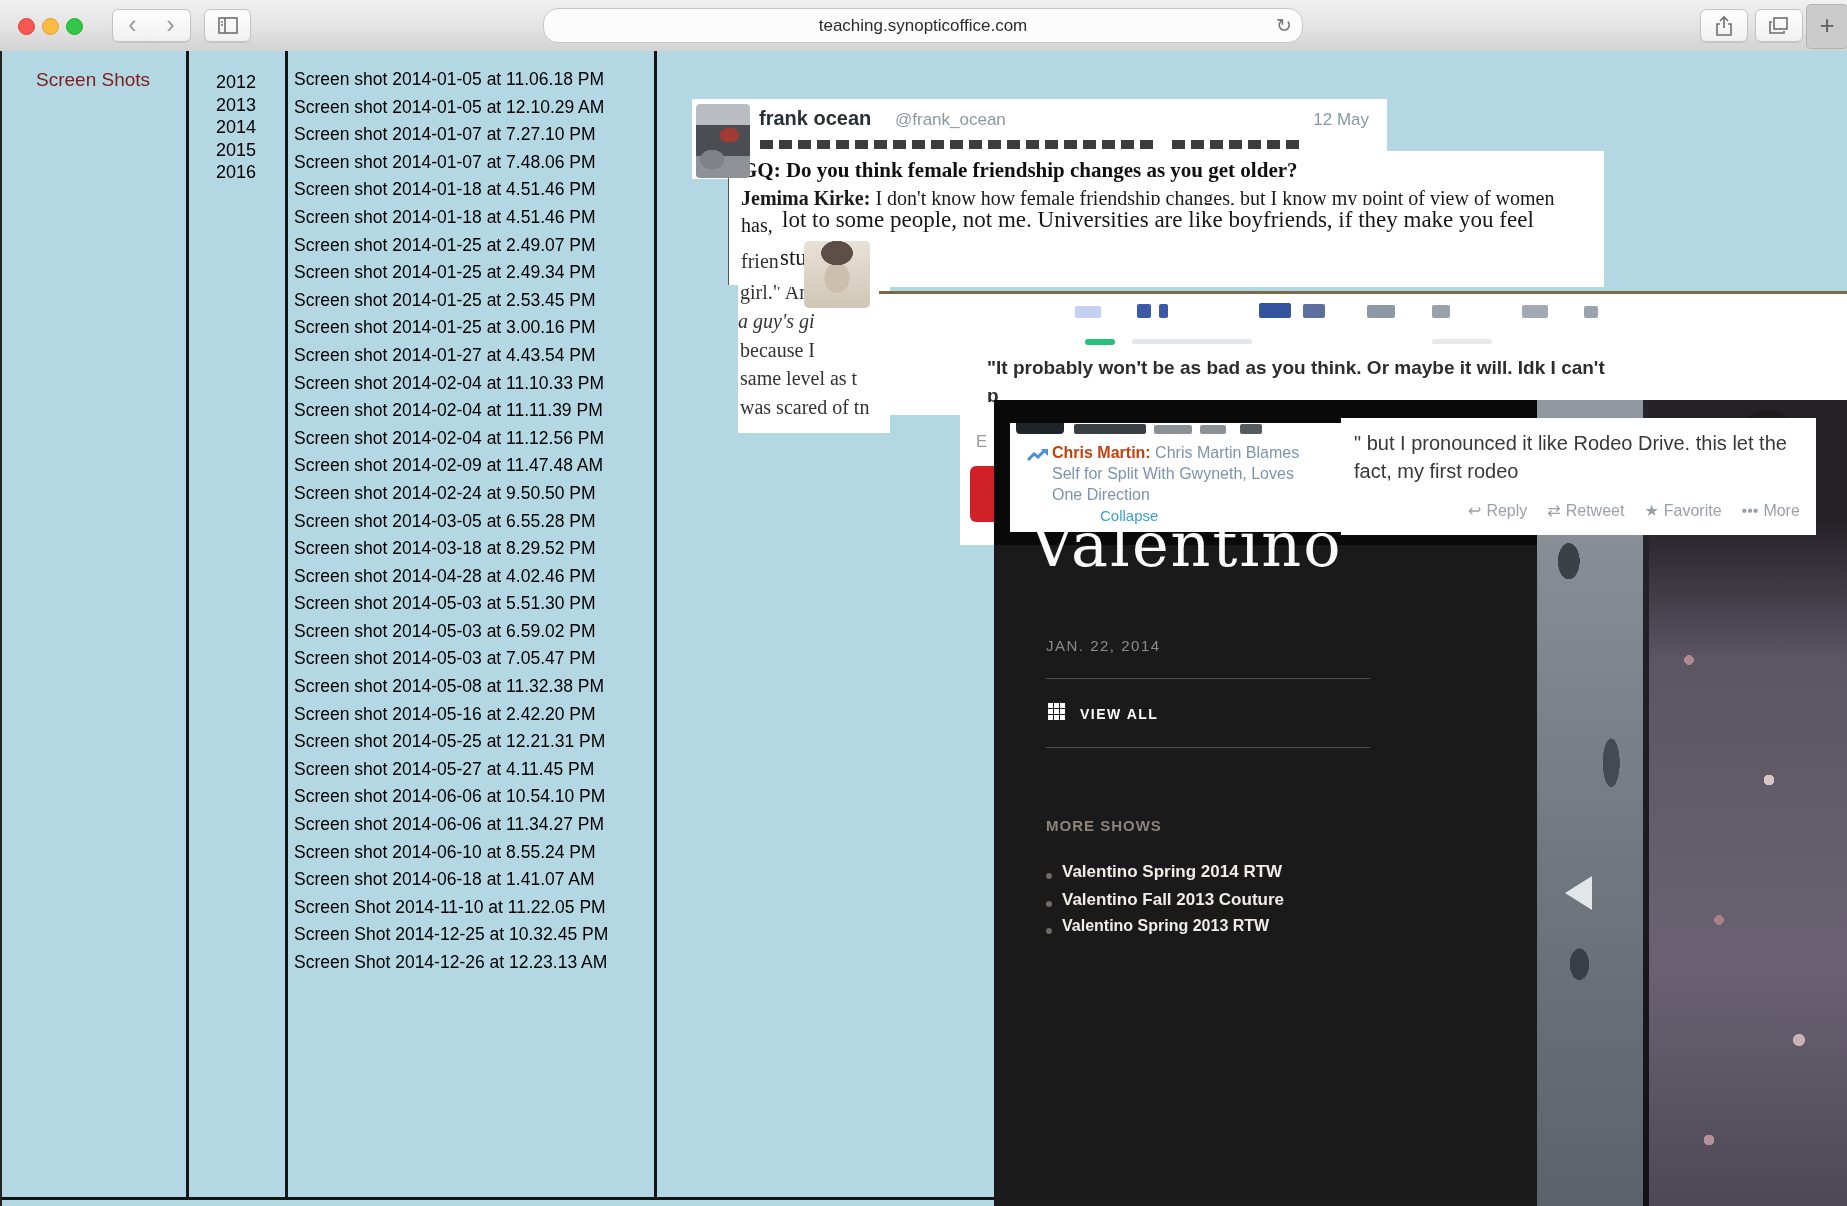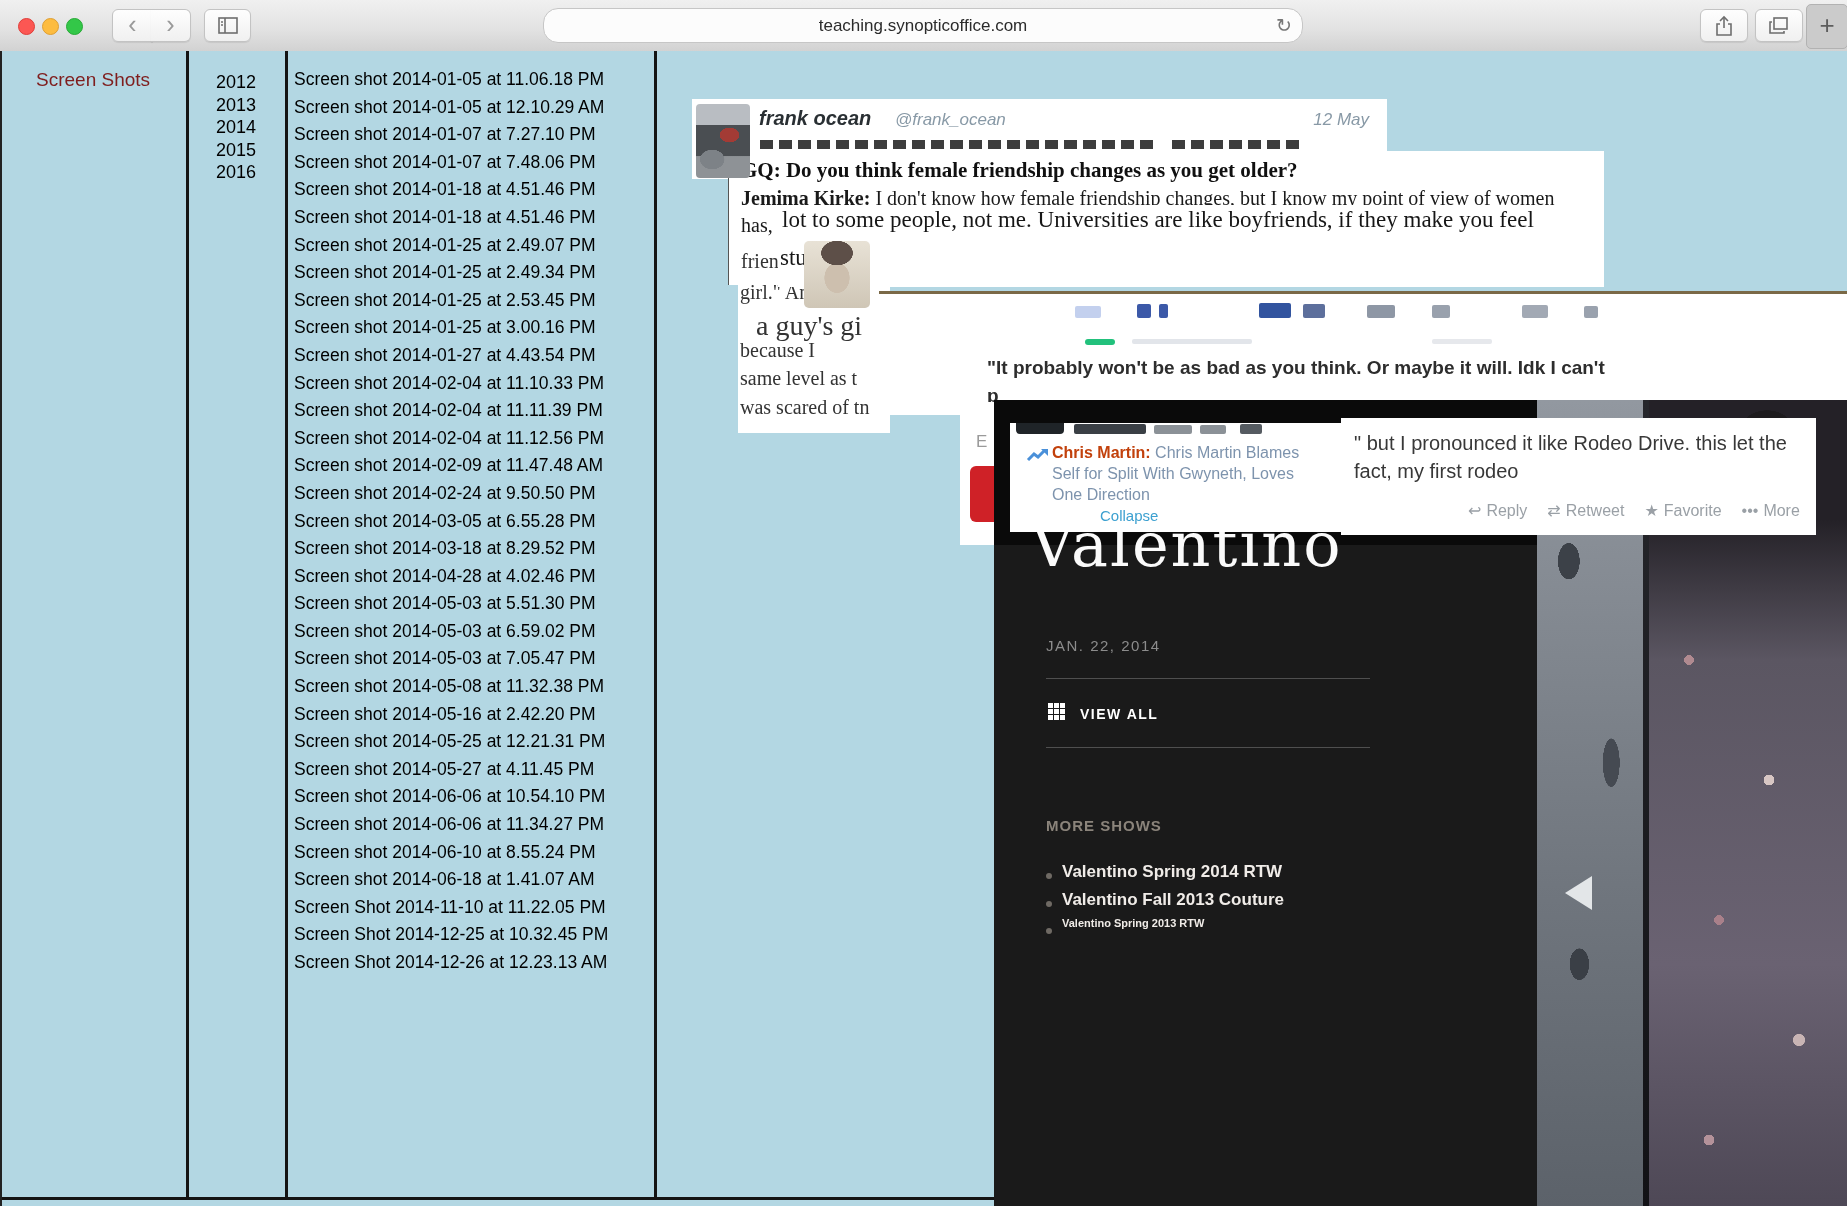--- a/index.html
+++ b/index.html
@@ -170,40 +170,40 @@
         <div class="file-row">Screen shot 2014-05-27 at 4.11.45 PM</div>
         <div class="file-row">Screen shot 2014-06-06 at 10.54.10 PM</div>
         <div class="file-row">Screen shot 2014-06-06 at 11.34.27 PM</div>
         <div class="file-row">Screen shot 2014-06-10 at 8.55.24 PM</div>
         <div class="file-row">Screen shot 2014-06-18 at 1.41.07 AM</div>
         <div class="file-row">Screen Shot 2014-11-10 at 11.22.05 PM</div>
         <div class="file-row">Screen Shot 2014-12-25 at 10.32.45 PM</div>
         <div class="file-row">Screen Shot 2014-12-26 at 12.23.13 AM</div>
       </div>
 
-    <div class="abs card" style="left:690px;top:48px;width:695px;height:80px;font-style:italic;">
+    <div class="abs card" style="left:690px;top:48px;width:695px;height:80px;">
       <span class="abs" style="left:67px;top:8px;font-size:20px;font-weight:bold;color:#292f33;">frank ocean</span>
       <span class="abs gray" style="left:203px;top:11px;font-size:17px;">@frank_ocean</span>
       <span class="abs gray" style="right:18px;top:11px;font-size:17px;">12 May</span>
       <div class="abs clipbar" style="left:68px;top:41px;width:395px;height:9px;"></div>
       <div class="abs clipbar" style="left:480px;top:41px;width:130px;height:9px;"></div>
     </div>
 
     <div class="abs card serif" style="left:726px;top:100px;width:876px;height:134px;border-left:1px solid #555;box-sizing:border-box;overflow:hidden;">
       <div class="abs" style="left:12px;top:7px;font-size:21px;font-weight:bold;color:#101010;white-space:nowrap;">GQ: Do you think female friendship changes as you get older?</div>
       <div class="abs" style="left:12px;top:36px;font-size:20px;color:#1a1a1a;white-space:nowrap;">
         <b>Jemima Kirke:</b><span> I don't know how female friendship changes, but I know my point of view of women</span>
       </div>
       <div class="abs" style="left:12px;top:63px;font-size:20px;color:#1a1a1a;">has, a</div>
       <div class="abs" style="left:12px;top:99px;font-size:20px;color:#333;">friend</div>
     </div>
 
     <div class="abs card serif" style="left:736px;top:234px;width:152px;height:148px;">
       <div class="abs" style="left:2px;top:-4px;font-size:20px;color:#333;">girl." And</div>
-      <div class="abs" style="left:18px;top:25px;font-size:28px;color:#333;">a guy's gi</div>
+      <div class="abs" style="left:0;top:25px;font-size:20px;color:#333;font-style:italic;">a guy's gi</div>
       <div class="abs" style="left:2px;top:54px;font-size:20px;color:#333;">because I</div>
       <div class="abs" style="left:2px;top:82px;font-size:20px;color:#333;">same level as t</div>
       <div class="abs" style="left:2px;top:111px;font-size:20px;color:#333;">was scared of tn</div>
     </div>
 
     <div class="abs card serif" style="left:776px;top:154px;width:826px;height:82px;overflow:hidden;">
       <div class="abs" style="left:4px;top:2px;font-size:23px;color:#161616;white-space:nowrap;">lot to some people, not me. Universities are like boyfriends, if they make you feel</div>
       <div class="abs" style="left:2px;top:40px;font-size:23px;color:#161616;">stu</div>
     </div>
 
@@ -249,21 +249,21 @@
       <div style="display:flex;gap:10px;height:27.5px;">
             <div class="showdot"></div>
             <div style="font-size:17px;font-weight:600;color:#f0ece8;">Valentino Spring 2014 RTW</div>
           </div>
           <div style="display:flex;gap:10px;height:27.5px;">
             <div class="showdot"></div>
             <div style="font-size:17px;font-weight:600;color:#f0ece8;">Valentino Fall 2013 Couture</div>
           </div>
           <div style="display:flex;gap:10px;height:27.5px;">
             <div class="showdot"></div>
-            <div style="font-size:11px;font-weight:600;color:#f0ece8;">Valentino Spring 2013 RTW</div>
+            <div style="font-size:16px;font-weight:600;color:#f0ece8;">Valentino Spring 2013 RTW</div>
           </div>
         </div>
     </div>
 
     <div class="abs" id="photo" style="left:1535px;top:349px;width:312px;height:806px;">
       <div class="abs" id="photo-column"></div>
       <div class="abs" id="photo-model"></div>
       <div class="abs" id="carousel-arrow" style="left:28px;top:476px;"></div>
     </div>
 

